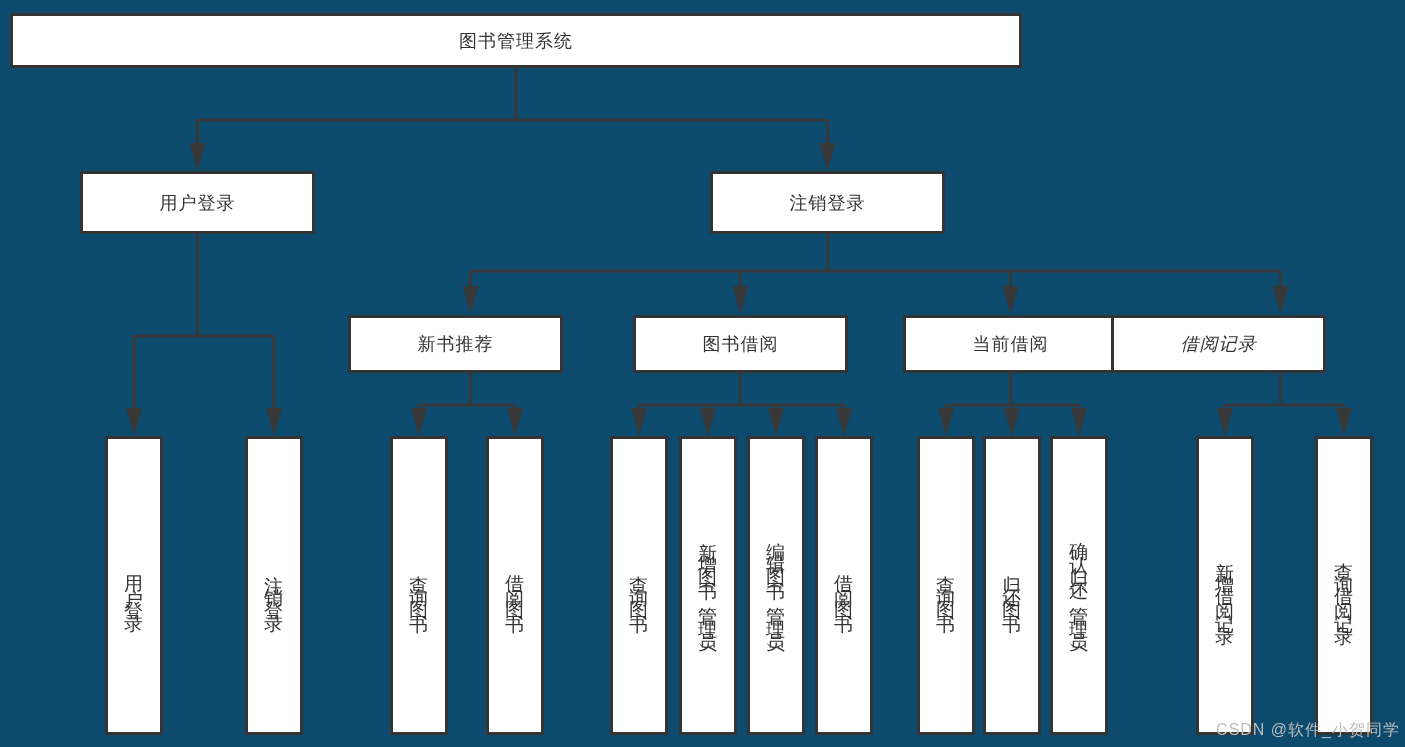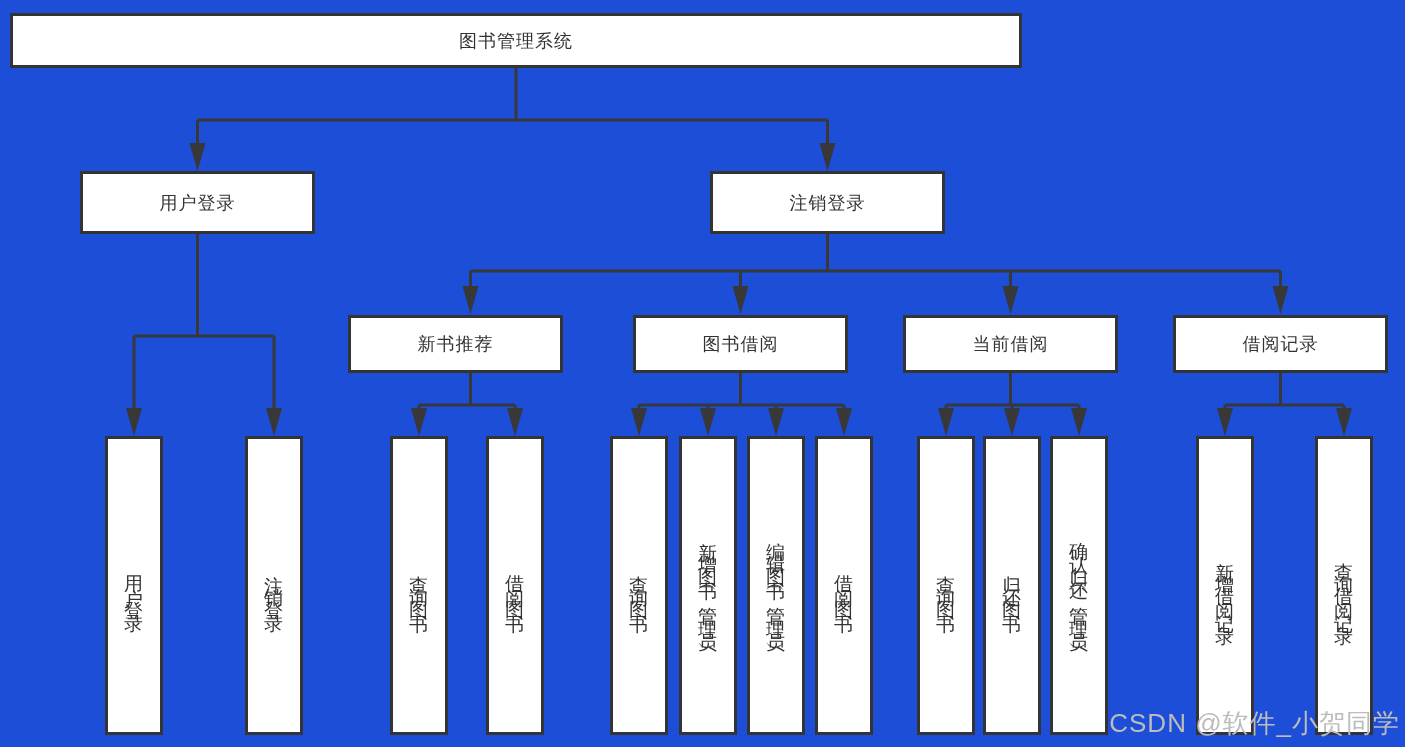--- a/index.html
+++ b/index.html
@@ -5,21 +5,21 @@
   html, body {
     margin: 0;
     padding: 0;
     background: #ffffff;
     font-family: "Liberation Sans", "DejaVu Sans", sans-serif;
   }
   .canvas {
     position: relative;
     width: 1405px;
     height: 747px;
-    background: #1d4ed8;
+    background: #0c4a6e;
     overflow: hidden;
   }
   .connector-svg {
     position: absolute;
     left: 0;
     top: 0;
     width: 1405px;
     height: 747px;
   }
   .node {
@@ -36,21 +36,21 @@
     text-align: center;
   }
   
   .node.root    { left: 10px;   top: 13px;  width: 1012px; height: 55px; }
   .node.lvl2-a  { left: 80px;   top: 171px; width: 235px;  height: 63px; }
   .node.lvl2-b  { left: 710px;  top: 171px; width: 235px;  height: 63px; }
   .node.lvl3    { top: 315px; width: 215px; height: 58px; }
   .node.lvl3-1  { left: 348px;  }
   .node.lvl3-2  { left: 633px;  }
   .node.lvl3-3  { left: 903px;  }
-  .node.lvl3-4  { left: 1173px; }
+  .node.lvl3-4  { left: 1111px; font-style: italic; }
   
   .node.leaf {
     top: 436px;
     width: 58px;
     height: 299px;
     writing-mode: vertical-lr;
     font-size: 19px;
     letter-spacing: 13px;
     line-height: 1;
   }
@@ -64,21 +64,21 @@
   .leaf-8  { left: 815px;  }
   .leaf-9  { left: 917px;  }
   .leaf-10 { left: 983px;  }
   .leaf-11 { left: 1050px; }
   .leaf-12 { left: 1196px; }
   .leaf-13 { left: 1315px; }
   .watermark {
     position: absolute;
     right: 5px;
     bottom: 6px;
-    font-size: 26px;
+    font-size: 16px;
     color: #bcbcbc;
     letter-spacing: 1px;
     white-space: nowrap;
   }
 </style>
 </head>
 <body>
 
 <div class="canvas">
 

